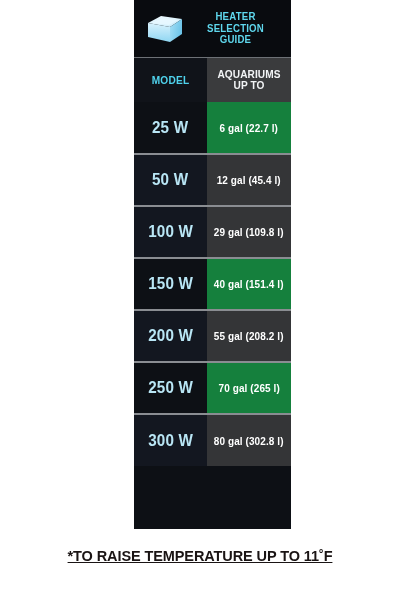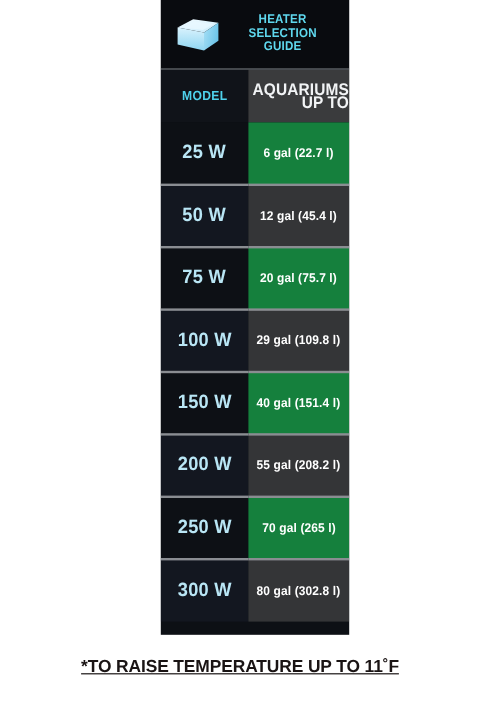--- a/index.html
+++ b/index.html
@@ -98,26 +98,25 @@
     font-size: 11px;
     font-weight: bold;
     letter-spacing: 0.3px;
     height: 44px;
     transform: none;
   }
   th.h-model span { display:inline-block; transform: scaleX(0.92); }
   th.h-cap {
     background: #3a3b3d;
     color: #f2f4f6;
-    font-size: 14px;
+    font-size: 11px;
     font-weight: bold;
     line-height: 11px;
     letter-spacing: 0.1px;
     height: 44px;
-    text-align: right;
   }
   th.h-cap span { display:inline-block; transform: scaleX(0.92); }
 
   
   td.d-model {
     background: #0d1015;
     color: #b9e6f5;
     font-size: 16px;
     font-weight: bold;
     letter-spacing: 0.2px;
@@ -210,24 +209,20 @@
       </thead>
       <tbody>
         <tr>
           <td class="d-model"><span>25 W</span></td>
           <td class="d-cap"><span>6 gal (22.7 l)</span></td>
         </tr>
         <tr class="alt">
           <td class="d-model"><span>50 W</span></td>
           <td class="d-cap"><span>12 gal (45.4 l)</span></td>
         </tr>
-        <tr>
-          <td class="d-model"><span>75 W</span></td>
-          <td class="d-cap"><span>20 gal (75.7 l)</span></td>
-        </tr>
         <tr class="alt">
           <td class="d-model"><span>100 W</span></td>
           <td class="d-cap"><span>29 gal (109.8 l)</span></td>
         </tr>
         <tr>
           <td class="d-model"><span>150 W</span></td>
           <td class="d-cap"><span>40 gal (151.4 l)</span></td>
         </tr>
         <tr class="alt">
           <td class="d-model"><span>200 W</span></td>

